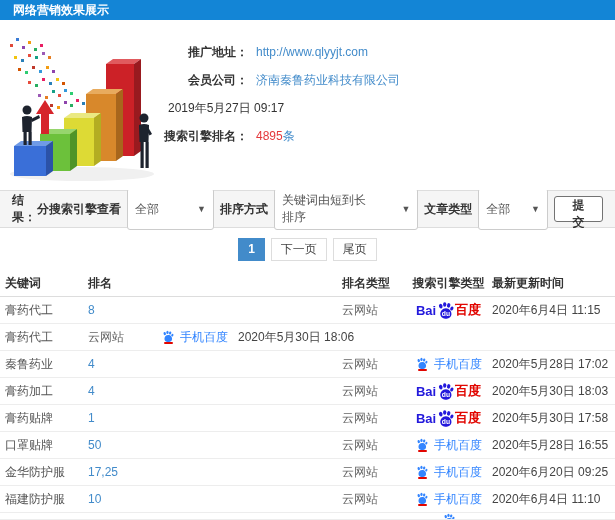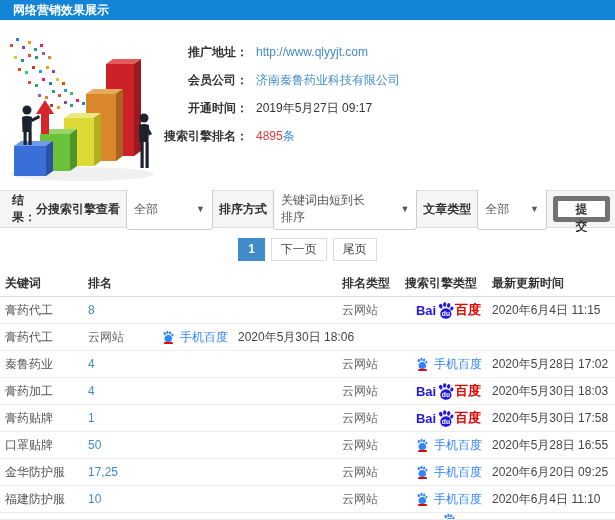--- a/index.html
+++ b/index.html
@@ -26,37 +26,37 @@
     border-bottom:1px solid #ddd; display:flex; align-items:center; padding:0 12px; }
   .result-label { font-weight:bold; }
   .filter-controls { margin-left:auto; display:flex; align-items:center; gap:6px; }
   .flabel { font-weight:bold; white-space:nowrap; }
   .sel { background:#fff; border:1px solid #ccc; border-radius:3px; height:42px;
     display:flex; align-items:center; padding:0 7px; cursor:pointer; color:#555; }
   .sel .caret { margin-left:auto; color:#555; font-size:9px; padding-left:6px; }
   .sel-engine { width:90px; }
   .sel-sort { width:150px;gap:29px; }
   .sel-article { width:72px; }
-  .submit-btn { height:26px; background:#fff; border:5px solid #737373; border-radius:3px;
+  .submit-btn { height:26px; background:#fff; border:1px solid #737373; border-radius:3px;
     padding:0 12px; font-weight:bold; color:#333; cursor:pointer; font-size:12px;
     font-family:inherit; }
 
   
   .pagination { height:42px; display:flex; align-items:center; justify-content:center; gap:6px; background:#fff; }
   .page-btn { min-width:24px; height:23px; border:1px solid #ddd; background:#fff;
     display:inline-flex; align-items:center; justify-content:center; padding:0 9px;
     color:#444; cursor:pointer; }
   .page-btn.active { background:#428bca; border-color:#428bca; color:#fff; font-weight:bold; }
 
   
   .thead, .trow { display:flex; align-items:center; height:27px; padding-left:5px; }
   .thead { font-weight:bold; color:#333; border-bottom:1px solid #ddd; }
   .trow { border-bottom:1px solid #ededed; }
   .c1 { width:83px; } .c2 { width:254px; } .c3 { width:63px; }
-  .c4 { width:87px; } .c5 { flex:1; }
+  .c4 { width:87px;text-align:center; } .c5 { flex:1; }
   .trow .c4 { display:flex; justify-content:center; }
   .c-kw { color:#555; }
   .c-rank { color:#428bca; text-decoration:none; cursor:pointer; }
   .c-type { color:#666; }
   .c-time { color:#444; }
   .trow-partial { height:7px; overflow:hidden; align-items:flex-start; }
 
   
   .baidu-pc { display:inline-flex; align-items:center; }
   .baidu-pc .bai { color:#2319dc; font-weight:bold; font-size:13px; letter-spacing:0; }
@@ -167,21 +167,20 @@
   <div class="info-fields">
     <div class="ifield">
       <span class="ilabel">推广地址：</span>
       <a class="ival link">http://www.qlyyjt.com</a>
     </div>
     <div class="ifield">
       <span class="ilabel">会员公司：</span>
       <a class="ival link">济南秦鲁药业科技有限公司</a>
     </div>
     <div class="ifield">
-      <span class="ilabel">开通时间：</span>
       <span class="ival">2019年5月27日 09:17</span>
     </div>
     <div class="ifield">
       <span class="ilabel">搜索引擎排名：</span>
       <span class="ival"><span class="hl-num">4895</span><span class="hl-suffix">条</span></span>
     </div>
   </div>
 </div>
 
 <div class="filter-bar">

